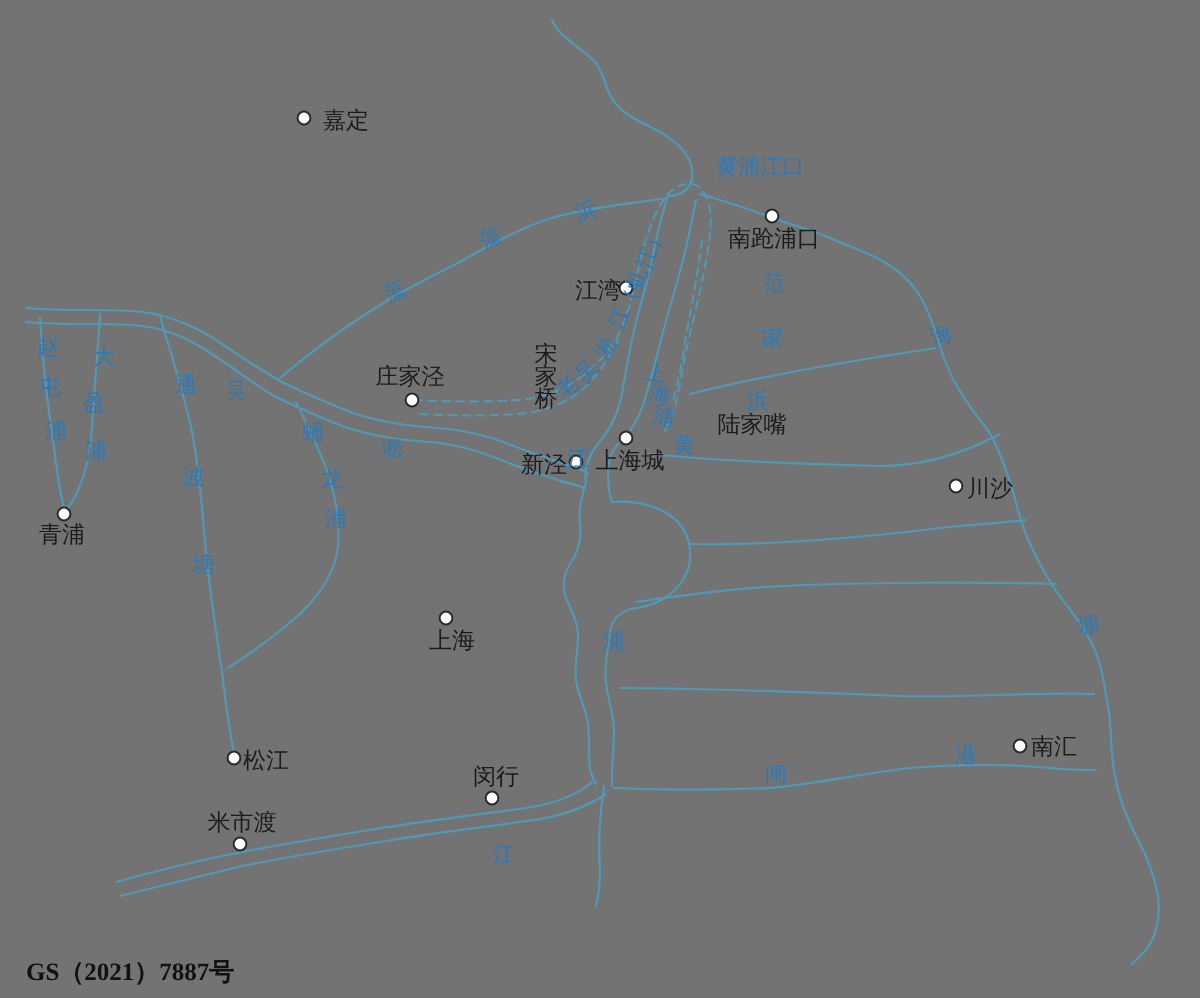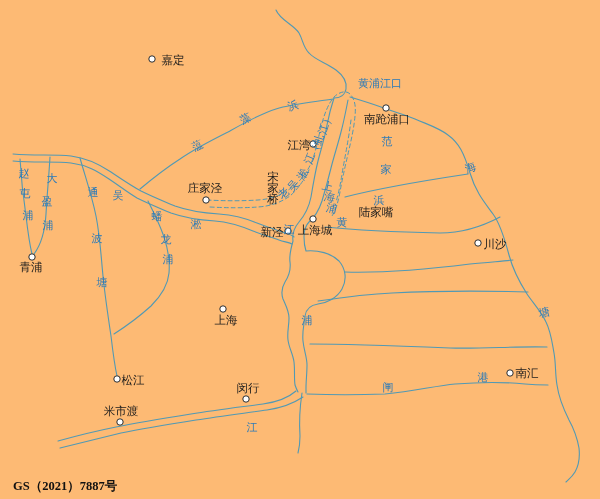--- a/index.html
+++ b/index.html
@@ -1,16 +1,16 @@
 <!DOCTYPE html>
 <html><head>
 <meta charset="utf-8">
 <style>
   html,body{margin:0;padding:0;background:#ffffff;}
-  .stage{position:relative;width:600px;height:499px;background:#fdba74;overflow:hidden;}
+  .stage{position:relative;width:600px;height:499px;background:#737373;overflow:hidden;}
   svg{display:block;}
   .river{fill:none;stroke:#5199b4;stroke-width:1.1;stroke-linecap:round;stroke-linejoin:round;}
   .dashed{stroke-dasharray:4 3;stroke-width:1;}
   .town-text{font-family:"Liberation Sans",sans-serif;font-size:11.5px;fill:#1b1b1b;text-anchor:middle;}
   .river-text{font-family:"Liberation Sans",sans-serif;font-size:11px;fill:#2b7ab8;text-anchor:middle;}
   .town-dot{fill:#ffffff;stroke:#2b2b2b;stroke-width:1;}
   .credit{font-family:"Liberation Serif",serif;font-weight:bold;font-size:12.5px;fill:#111111;}
 </style>
 </head>
 <body>

